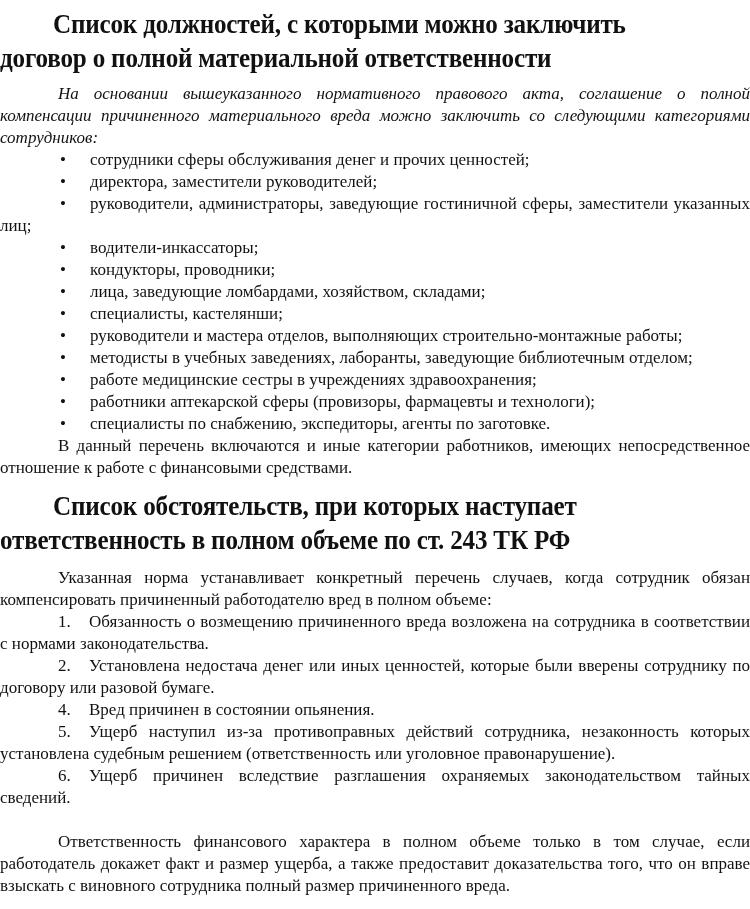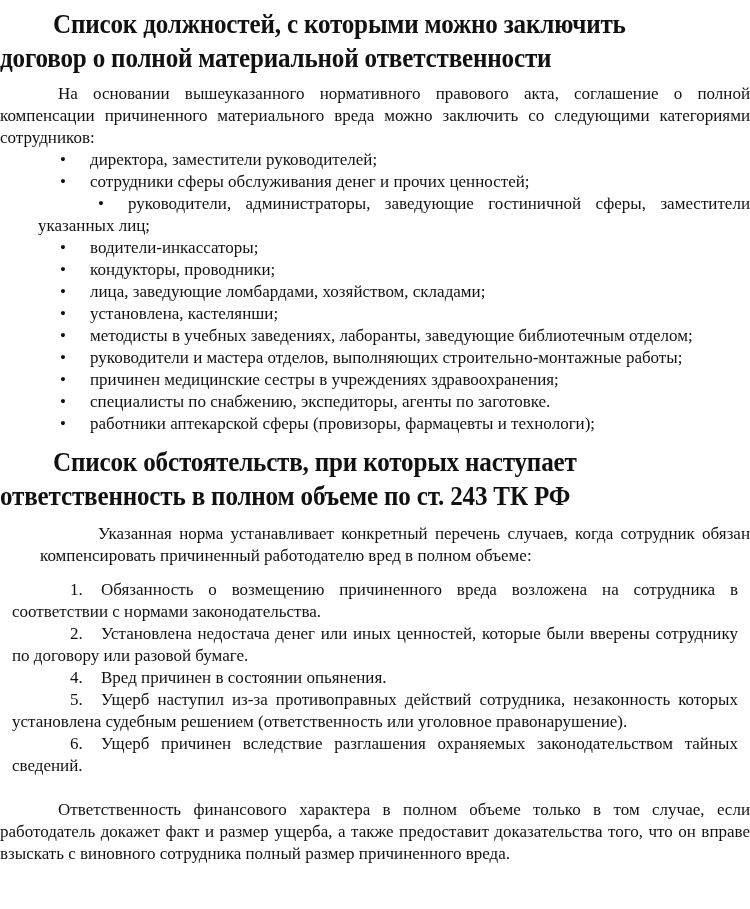--- a/index.html
+++ b/index.html
@@ -16,58 +16,59 @@
     white-space: nowrap;
   }
   h1 .l1 { display: block; padding-left: 57px; }
   h1 .l2 { display: block; padding-left: 0; }
   .h-first { padding-top: 7px; }
   p, li {
     font-size: 17px; line-height: 22px; margin: 0;
     text-align: justify; text-align-last: left;
   }
   .para { text-indent: 58px; }
-  .p1 { margin-top: 8px; }
+  .p1 { margin-top: 8px; font-style: italic; }
   ul.bullets { list-style: none; margin: 0; padding: 0; }
   ul.bullets li { text-indent: 0; position: relative; padding-left: 0; }
   ul.bullets li .bul { display: inline-block; width: 30px; margin-left: 60px; text-indent: 0; }
-  ol.cases { list-style: none; margin: 12px; padding: 0; }
+  ol.cases { list-style: none; margin: 0; padding: 0; }
   ol.cases li .num { display: inline-block; width: 31px; margin-left: 58px; }
   .h-second { margin-top: 10px; }
-  .p2 { margin-top: 10px; padding-left: 40px; }
+  .p2 { margin-top: 10px; }
   .p3 { margin-top: 22px; }
-  .justify-full { text-align: justify; margin-left: 38px; }
+  .justify-full { text-align: justify; }
 </style>
 </head>
 <body>
 
 <div class="page">
 
   <h1 class="h-first">
     <span class="l1">Список должностей, с которыми можно заключить</span>
     <span class="l2">договор о полной материальной ответственности</span>
   </h1>
 
   <p class="para p1">На основании вышеуказанного нормативного правового акта, соглашение о полной компенсации причиненного материального вреда можно заключить со следующими категориями сотрудников:</p>
 
   <ul class="bullets">
+    <li><span class="bul">•</span><span>сотрудники сферы обслуживания денег и прочих ценностей;</span></li>
     <li><span class="bul">•</span><span>директора, заместители руководителей;</span></li>
-    <li><span class="bul">•</span><span>сотрудники сферы обслуживания денег и прочих ценностей;</span></li>
     <li class="justify-full"><span class="bul">•</span><span>руководители, администраторы, заведующие гостиничной сферы, заместители указанных лиц;</span></li>
     <li><span class="bul">•</span><span>водители-инкассаторы;</span></li>
     <li><span class="bul">•</span><span>кондукторы, проводники;</span></li>
     <li><span class="bul">•</span><span>лица, заведующие ломбардами, хозяйством, складами;</span></li>
-    <li><span class="bul">•</span><span>установлена, кастелянши;</span></li>
+    <li><span class="bul">•</span><span>специалисты, кастелянши;</span></li>
+    <li><span class="bul">•</span><span>руководители и мастера отделов, выполняющих строительно-монтажные работы;</span></li>
     <li><span class="bul">•</span><span>методисты в учебных заведениях, лаборанты, заведующие библиотечным отделом;</span></li>
-    <li><span class="bul">•</span><span>руководители и мастера отделов, выполняющих строительно-монтажные работы;</span></li>
-    <li><span class="bul">•</span><span>причинен медицинские сестры в учреждениях здравоохранения;</span></li>
+    <li><span class="bul">•</span><span>работе медицинские сестры в учреждениях здравоохранения;</span></li>
+    <li><span class="bul">•</span><span>работники аптекарской сферы (провизоры, фармацевты и технологи);</span></li>
     <li><span class="bul">•</span><span>специалисты по снабжению, экспедиторы, агенты по заготовке.</span></li>
-    <li><span class="bul">•</span><span>работники аптекарской сферы (провизоры, фармацевты и технологи);</span></li>
   </ul>
 
+  <p class="para">В данный перечень включаются и иные категории работников, имеющих непосредственное отношение к работе с финансовыми средствами.</p>
 
   <h1 class="h-second">
     <span class="l1">Список обстоятельств, при которых наступает</span>
     <span class="l2">ответственность в полном объеме по ст. 243 ТК РФ</span>
   </h1>
 
   <p class="para p2">Указанная норма устанавливает конкретный перечень случаев, когда сотрудник обязан компенсировать причиненный работодателю вред в полном объеме:</p>
 
   <ol class="cases">
     <li><span class="num">1.</span><span>Обязанность о возмещению причиненного вреда возложена на сотрудника в соответствии с нормами законодательства.</span></li>

